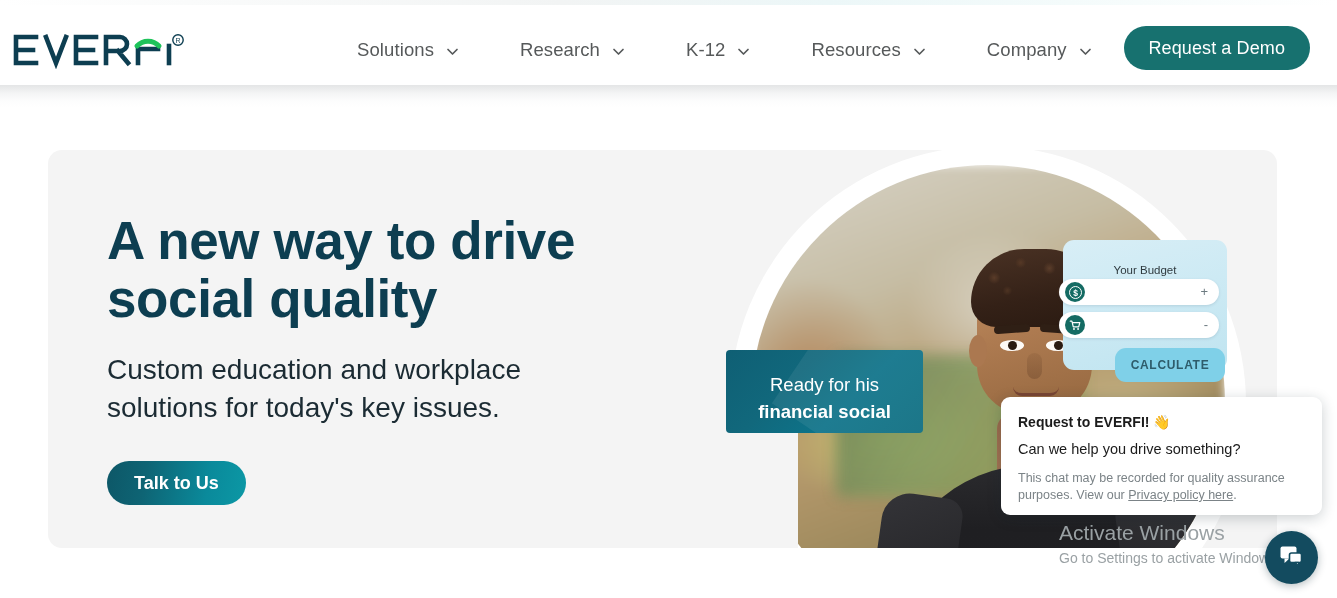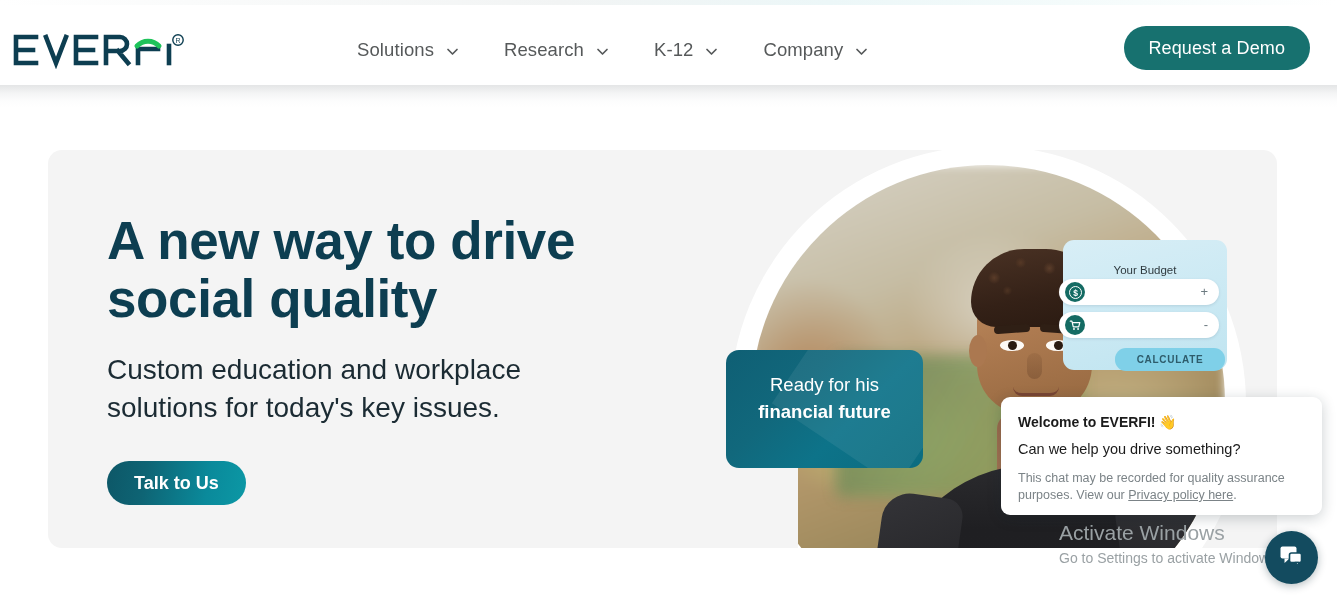--- a/index.html
+++ b/index.html
@@ -31,21 +31,21 @@
   
   .logo{
     position:absolute; left:12px; top:22px; width:175px; height:42px;
     display:block;
   }
   .logo svg{ display:block; }
 
   
   .nav{
     position:absolute; left:335px; top:5px; height:80px;
-    display:flex; align-items:center; gap:0px;
+    display:flex; align-items:center; gap:16px;
   }
   .nav-item{
     display:flex; align-items:center; gap:11px;
     padding:0 22px;
     font-size:18.5px; color:#56595a; letter-spacing:.1px;
     cursor:pointer; white-space:nowrap;
   }
   .nav-item .caret{
     display:inline-block; width:15px; height:15px;
     position:relative; top:1px;
@@ -195,21 +195,21 @@
     border-bottom:3px solid #7a4634; border-radius:0 0 26px 26px; }
   
   .mask-bl{
     position:absolute; left:0; top:245px; width:120px; height:155px;
     background:#f4f4f4;
   }
 
   
   .caption-tile{
     position:absolute; left:48px; top:200px;
-    width:197px; height:118px; border-radius:13px;
+    width:197px; height:83px; border-radius:4px;
     background:linear-gradient(135deg,#0f5f74 0%,#11687c 35%,#0d7389 62%,#0b6c80 100%);
     z-index:6; overflow:hidden;
   }
   .caption-tile::after{
     content:""; position:absolute; right:-28px; top:-42px;
     width:150px; height:150px; background:rgba(255,255,255,.07);
     transform:rotate(34deg);
   }
   .caption-text{
     position:relative; z-index:2;
@@ -241,23 +241,23 @@
     border-radius:50%; background:#146b63;
     display:flex; align-items:center; justify-content:center;
   }
   .badge svg{ display:block; }
   .rowsign{
     position:absolute; right:11px; top:4px;
     font-size:13px; color:#6c7a80; line-height:18px;
   }
   .calc-btn{
     position:absolute; left:52px; top:108px;
-    width:110px; height:23px; border-radius:11px;
+    width:110px; height:34px; border-radius:11px;
     background:#7fd0e8; border:none;
-    color:#2e5c6b; font-size:10px; font-weight:bold; letter-spacing:.7px;
+    color:#2e5c6b; font-size:12px; font-weight:bold; letter-spacing:.7px;
     font-family:"Liberation Sans", sans-serif; cursor:pointer;
   }
 
   
   .chat-popup{
     position:absolute; left:1001px; top:397px;
     width:321px; height:118px;
     background:#ffffff; border-radius:9px;
     box-shadow:0 3px 14px rgba(20,35,45,.22);
     z-index:60; padding:16px 17px 0 17px;
@@ -340,20 +340,28 @@
 
       <div class="nav-item">
         <span>K-12</span>
         <span class="caret">
           <svg width="15" height="15" viewBox="0 0 15 15">
               <path d="M3 5.5 L7.5 10 L12 5.5" fill="none" stroke="#56595a" stroke-width="1.7" stroke-linecap="round" stroke-linejoin="round"></path>
             </svg>
         </span>
       </div>
 
+      <div class="nav-item">
+        <span>Resources</span>
+        <span class="caret">
+          <svg width="15" height="15" viewBox="0 0 15 15">
+              <path d="M3 5.5 L7.5 10 L12 5.5" fill="none" stroke="#56595a" stroke-width="1.7" stroke-linecap="round" stroke-linejoin="round"></path>
+            </svg>
+        </span>
+      </div>
 
       <div class="nav-item">
         <span>Company</span>
         <span class="caret">
           <svg width="15" height="15" viewBox="0 0 15 15">
               <path d="M3 5.5 L7.5 10 L12 5.5" fill="none" stroke="#56595a" stroke-width="1.7" stroke-linecap="round" stroke-linejoin="round"></path>
             </svg>
         </span>
       </div>
 
@@ -407,21 +415,21 @@
             <div class="mouth"></div>
           </div>
         </div>
 
         <div class="mask-bl"></div>
       </div>
 
       <div class="caption-tile">
         <div class="caption-text">
           <span class="l1">Ready for his</span><br>
-          <span class="l2">financial future</span>
+          <span class="l2">financial social</span>
         </div>
       </div>
 
       <div class="budget">
         <div class="budget-title">Your Budget</div>
 
         <div class="budget-row r1">
           <span class="badge">
             <svg width="13" height="13" viewBox="0 0 13 13">
               <circle cx="6.5" cy="6.5" r="6" fill="#146b63" stroke="#ffffff" stroke-width="1"></circle>
@@ -446,21 +454,21 @@
       </div>
     </div>
   </section>
 
   <div class="watermark">
     <div class="wm-title">Activate Windows</div>
     <div class="wm-sub">Go to Settings to activate Windows.</div>
   </div>
 
   <div class="chat-popup">
-    <div class="chat-l1">Welcome to EVERFI! 👋</div>
+    <div class="chat-l1">Request to EVERFI! 👋</div>
     <div class="chat-l2">Can we help you drive something?</div>
     <div class="chat-note">
       <span>This chat may be recorded for quality assurance purposes. View our </span><a>Privacy policy here</a><span>.</span>
     </div>
   </div>
 
   <button class="chat-fab">
     <span>
       <svg width="25" height="24" viewBox="0 0 25 24">
         <rect x="1.5" y="2.5" width="16" height="12" rx="2" fill="#ffffff"></rect>

